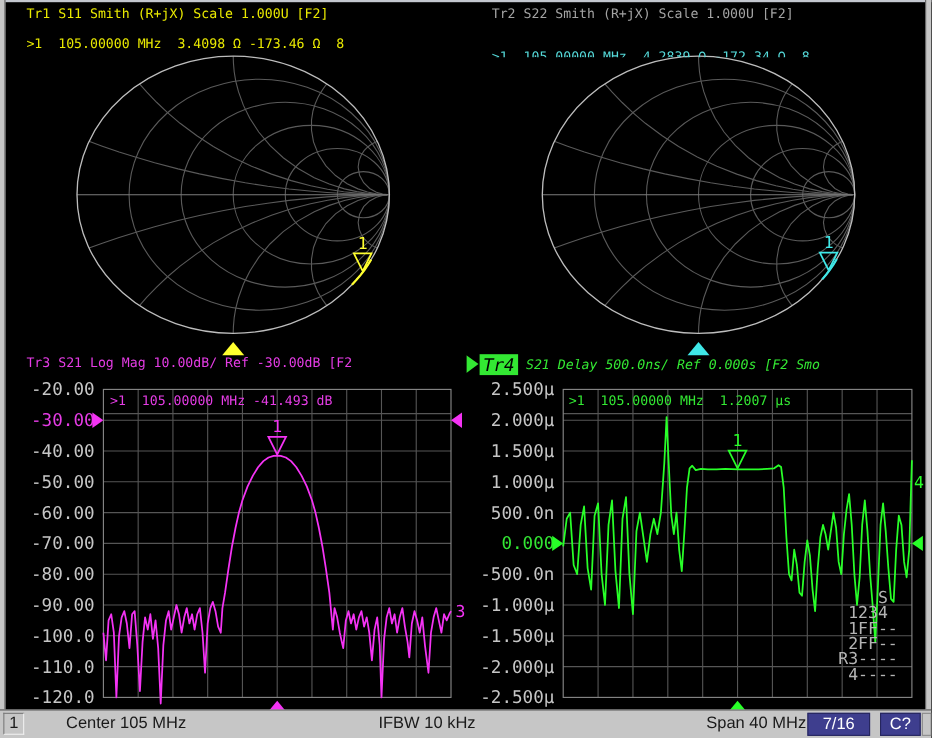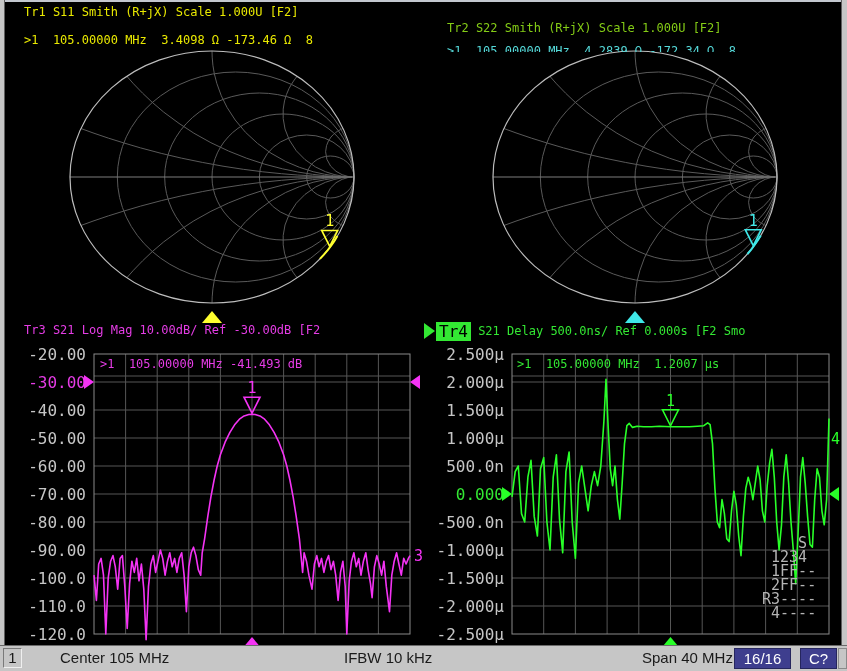--- a/index.html
+++ b/index.html
@@ -170,29 +170,29 @@
         <polygon points="660.5,649 680.5,649 670.5,637" fill="#28ff28"></polygon>
       </g>
     </svg>
 
   <div class="clip" style="left:0;top:0;width:423px;">
     <div class="t" style="left:24px;top:3px;color:#e9e900;">Tr1 S11 Smith (R+jX) Scale 1.000U [F2]</div>
     <div class="t" style="left:24px;top:31px;color:#e9e900;">&gt;1  105.00000 MHz  3.4098 Ω -173.46 Ω  8</div>
   </div>
 
   <div class="clip" style="left:424px;top:0;width:423px;">
-    <div class="t" style="left:23px;top:3px;color:#84cc16;margin-top:16px;">Tr2 S22 Smith (R+jX) Scale 1.000U [F2]</div>
+    <div class="t" style="left:23px;top:3px;color:#a3a3a3;">Tr2 S22 Smith (R+jX) Scale 1.000U [F2]</div>
     <div class="t" style="left:23px;top:42px;color:#55d9d9;">&gt;1  105.00000 MHz  4.2839 Ω -172.34 Ω  8</div>
   </div>
 
   <div class="clip2" style="left:0;top:321px;width:498px;">
     <div class="t" style="left:24px;top:0;color:#e53ce5;">Tr3 S21 Log Mag 10.00dB/ Ref -30.00dB [F2</div>
   </div>
 
-  <div class="clip2" style="left:424px;top:321px;width:423px;">
+  <div class="clip2" style="left:424px;top:321px;width:423px;font-style:italic;">
     <div class="titlerow">
       <span class="arrow"></span>
       <span class="badge">Tr4</span>
         <span class="t" style="position:static;color:#33e833;"> S21 Delay 500.0ns/ Ref 0.000s [F2 Smo</span>
     </div>
   </div>
 
   <div class="t" style="left:100px;top:355px;color:#e53ce5;z-index:2;">&gt;1  105.00000 MHz -41.493 dB</div>
   <div class="t" style="left:517px;top:355px;color:#33e833;z-index:2;">&gt;1  105.00000 MHz  1.2007 µs</div>
 
@@ -205,18 +205,18 @@
 
   <div class="edge edge-top"></div>
   <div class="edge edge-left"></div>
   <div class="edge edge-right"></div>
 
   <div class="statusbar">
     <div class="chbox">1</div>
     <span class="sb" style="left:28px;margin-left:32px;">Center 105 MHz</span>
     <span class="sb" style="left:344px;">IFBW 10 kHz</span>
     <span class="sb" style="left:642px;">Span 40 MHz</span>
-    <div class="navy" style="left:734px;width:55px;">16/16</div>
+    <div class="navy" style="left:734px;width:55px;">7/16</div>
     <div class="navy" style="left:800px;width:35px;">C?</div>
     <div class="edgebox"></div>
   </div>
 
 </div>
 
 </body></html>

